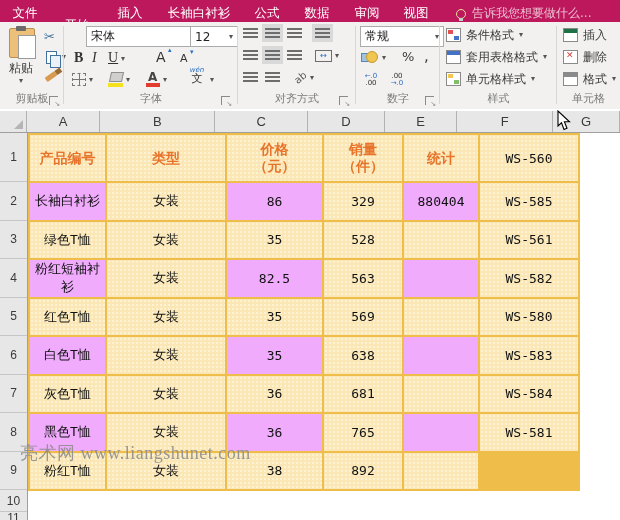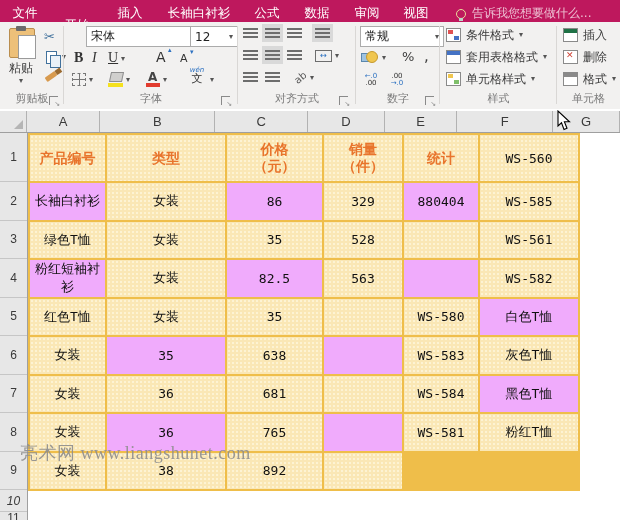--- a/index.html
+++ b/index.html
@@ -301,21 +301,21 @@
     <div class="gutter" id="gutter">
         <div class="rn" style="height: 49px;">1</div>
         <div class="rn" style="height: 38.5px;">2</div>
         <div class="rn" style="height: 38.5px;">3</div>
         <div class="rn" style="height: 38.5px;">4</div>
         <div class="rn" style="height: 38.5px;">5</div>
         <div class="rn" style="height: 38.5px;">6</div>
         <div class="rn" style="height: 38.5px;">7</div>
         <div class="rn" style="height: 38.5px;">8</div>
         <div class="rn" style="height: 38.5px;">9</div>
-        <div class="rn" style="height: 22px; font-style: italic;">10</div>
+        <div class="rn" style="height: 22px;">10</div>
         <div class="rn" style="height: 12px;">11</div>
       </div>
     <div class="table" id="tbl">
         <div class="cell hdr">产品编号</div>
         <div class="cell hdr">类型</div>
         <div class="cell hdr">价格
 （元）</div>
         <div class="cell hdr">销量
 （件）</div>
         <div class="cell hdr">统计</div>
@@ -334,20 +334,21 @@
         <div class="cell">WS-561</div>
         <div class="cell white">粉红短袖衬衫</div>
         <div class="cell">女装</div>
         <div class="cell white">82.5</div>
         <div class="cell">563</div>
         <div class="cell white"></div>
         <div class="cell">WS-582</div>
         <div class="cell">红色T恤</div>
         <div class="cell">女装</div>
         <div class="cell">35</div>
+        <div class="cell">569</div>
         <div class="cell"></div>
         <div class="cell">WS-580</div>
         <div class="cell white">白色T恤</div>
         <div class="cell">女装</div>
         <div class="cell white">35</div>
         <div class="cell">638</div>
         <div class="cell white"></div>
         <div class="cell">WS-583</div>
         <div class="cell">灰色T恤</div>
         <div class="cell">女装</div>

